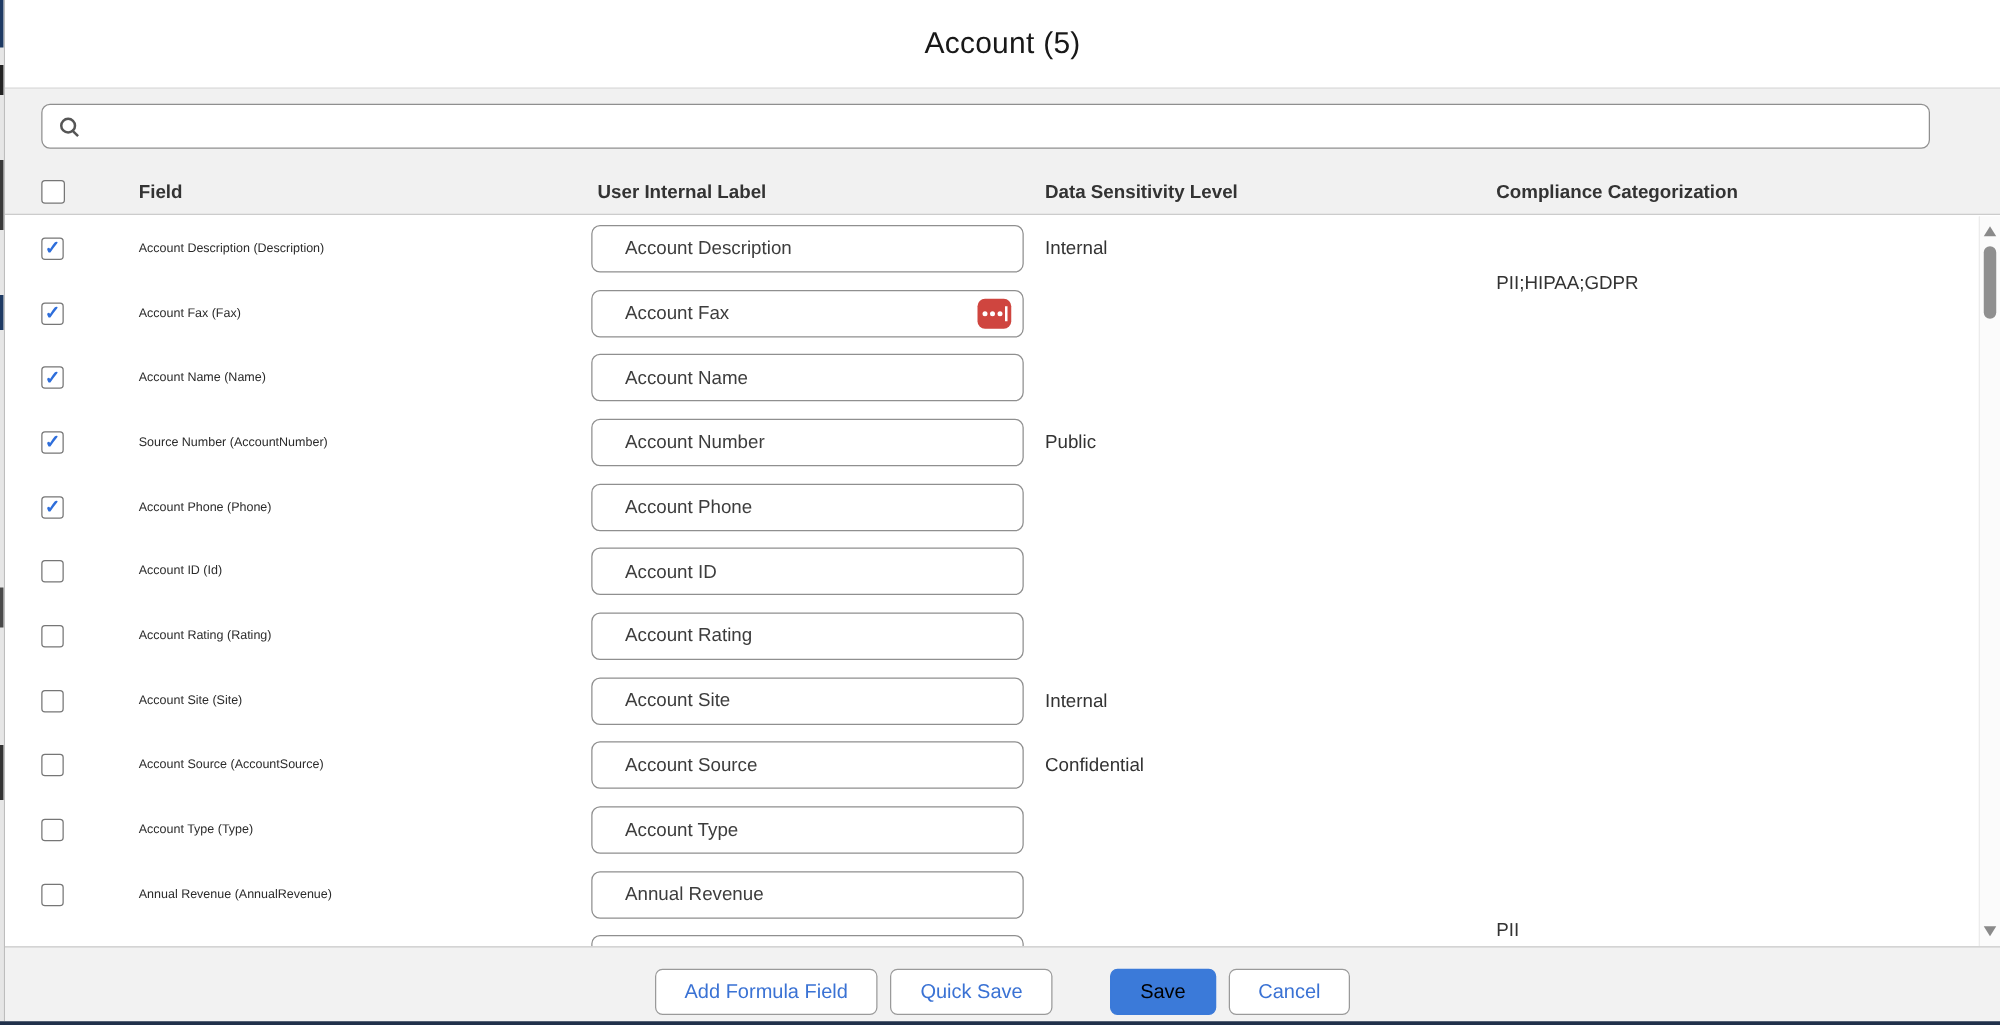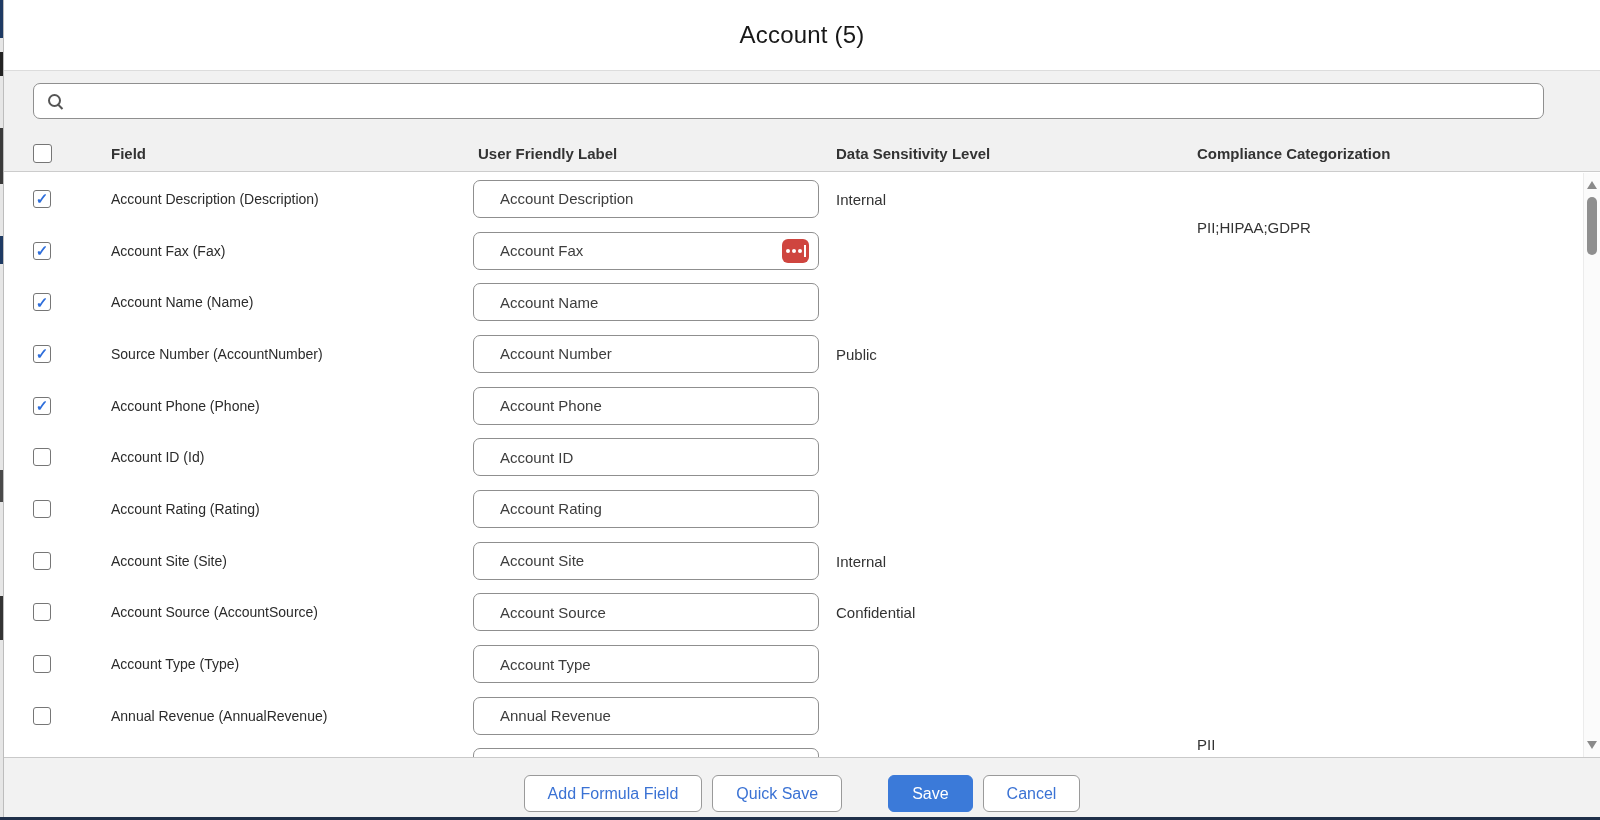--- a/index.html
+++ b/index.html
@@ -36,21 +36,21 @@
 
   .checkbox {
     width:19px; height:19px; background:#fff; border:1px solid #767676; border-radius:3px;
     display:flex; align-items:center; justify-content:center;
   }
   .checkbox.checked::after { content:"\2713"; color:#2e6edb; font-size:15px; font-weight:bold; line-height:1; }
 
   .table-body { position:absolute; top:173px; left:0; right:0; height:584px; overflow:hidden; background:#fff; }
   .row { position:relative; height:51.7px; }
   .row .checkbox { position:absolute; left:29px; top:50%; transform:translateY(-50%); width:18px; height:18px; }
-  .cell-field { position:absolute; left:107px; top:50%; transform:translateY(-50%); font-size:14px; color:#2b2b2b; white-space:nowrap; }
+  .cell-field { position:absolute; left:107px; top:50%; transform:translateY(-50%); font-size:10px; color:#2b2b2b; white-space:nowrap; }
   .cell-input { position:absolute; left:469px; top:50%; transform:translateY(-50%); width:346px; height:38px; }
   .text-input {
     width:100%; height:100%; border:1px solid #8f8f8f; border-radius:7px;
     padding:0 26px; font-size:15px; color:#3d3d3d; font-family:inherit; outline:none; background:#fff;
   }
   .autofill-icon {
     position:absolute; right:10px; top:50%; transform:translateY(-50%);
     width:27px; height:24px; background:#cf453f; border-radius:6px;
   }
   .autofill-icon::before {
@@ -72,21 +72,21 @@
 
   .footer {
     position:absolute; left:0; right:0; top:757px; height:72px;
     background:#f2f2f2; border-top:1px solid #c9c9c9;
     display:flex; align-items:center; justify-content:center; gap:10px;
   }
   .btn {
     height:37px; padding:0 23px; border-radius:6px; border:1px solid #9a9a9a;
     background:#fff; color:#3a72d4; font-size:16px; font-family:inherit; cursor:pointer; white-space:nowrap;
   }
-  .btn.primary { background:#3b7ad9; border-color:#3b7ad9; color:#ffffff;margin-left:36px; }
+  .btn.primary { background:#3b7ad9; border-color:#3b7ad9; color:#000000;margin-left:36px; }
 
   .bottom-strip { position:absolute; left:0; right:0; bottom:0; height:3px; background:#20304a; }
 </style>
 </head>
 <body>
 
 <div class="page-sliver">
   <div class="sliver-seg" style="top:0;height:38px;background:#1e3a63;"></div>
   <div class="sliver-seg" style="top:52px;height:24px;background:#232323;"></div>
   <div class="sliver-seg" style="top:128px;height:56px;background:#3a3a3a;"></div>
@@ -101,21 +101,21 @@
     <div class="title">Account (5)</div>
   </div>
 
   <div class="band">
     <div class="search-wrap">
       <span class="mag"></span>
       <input class="search-input" type="text" placeholder="" style="">
     </div>
     <div class="checkbox hdr-check"></div>
     <div class="hdr-cell" style="left:107px;">Field</div>
-    <div class="hdr-cell" style="left:474px;">User Friendly Label</div>
+    <div class="hdr-cell" style="left:474px;">User Internal Label</div>
     <div class="hdr-cell" style="left:832px;">Data Sensitivity Level</div>
     <div class="hdr-cell" style="left:1193px;">Compliance Categorization</div>
   </div>
 
   <div class="table-body">
       <div class="row">
         <div class="checkbox checked"></div>
         <div class="cell-field">Account Description (Description)</div>
         <div class="cell-input"><input class="text-input" type="text" value="Account Description" style=""></div>
         <div class="cell-sens">Internal</div>

